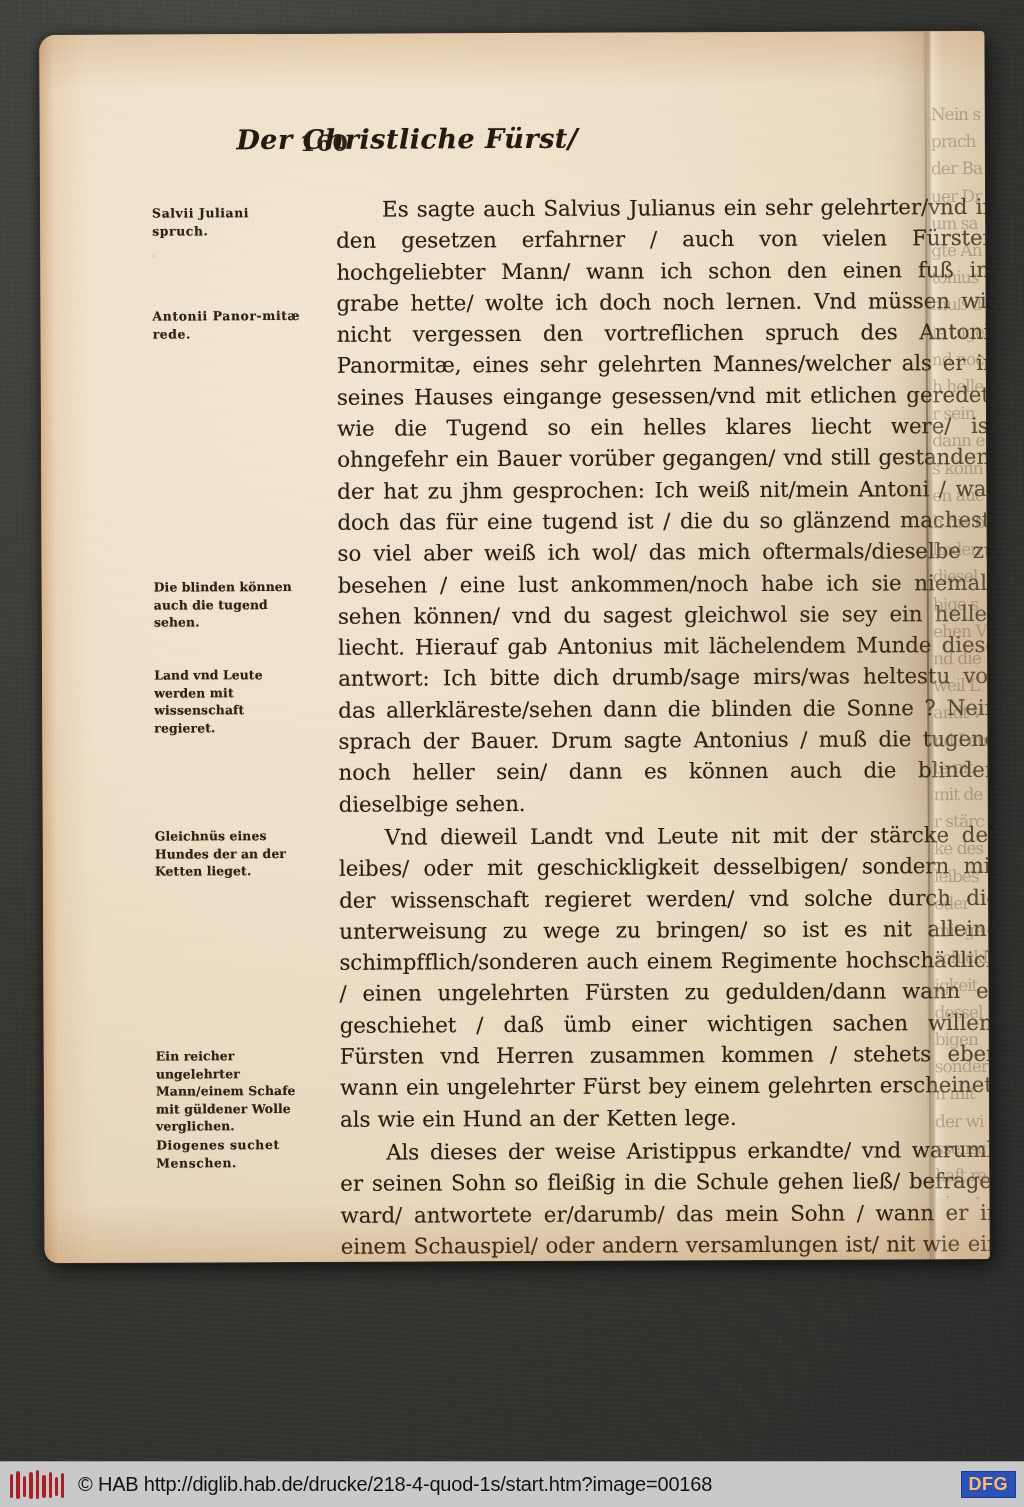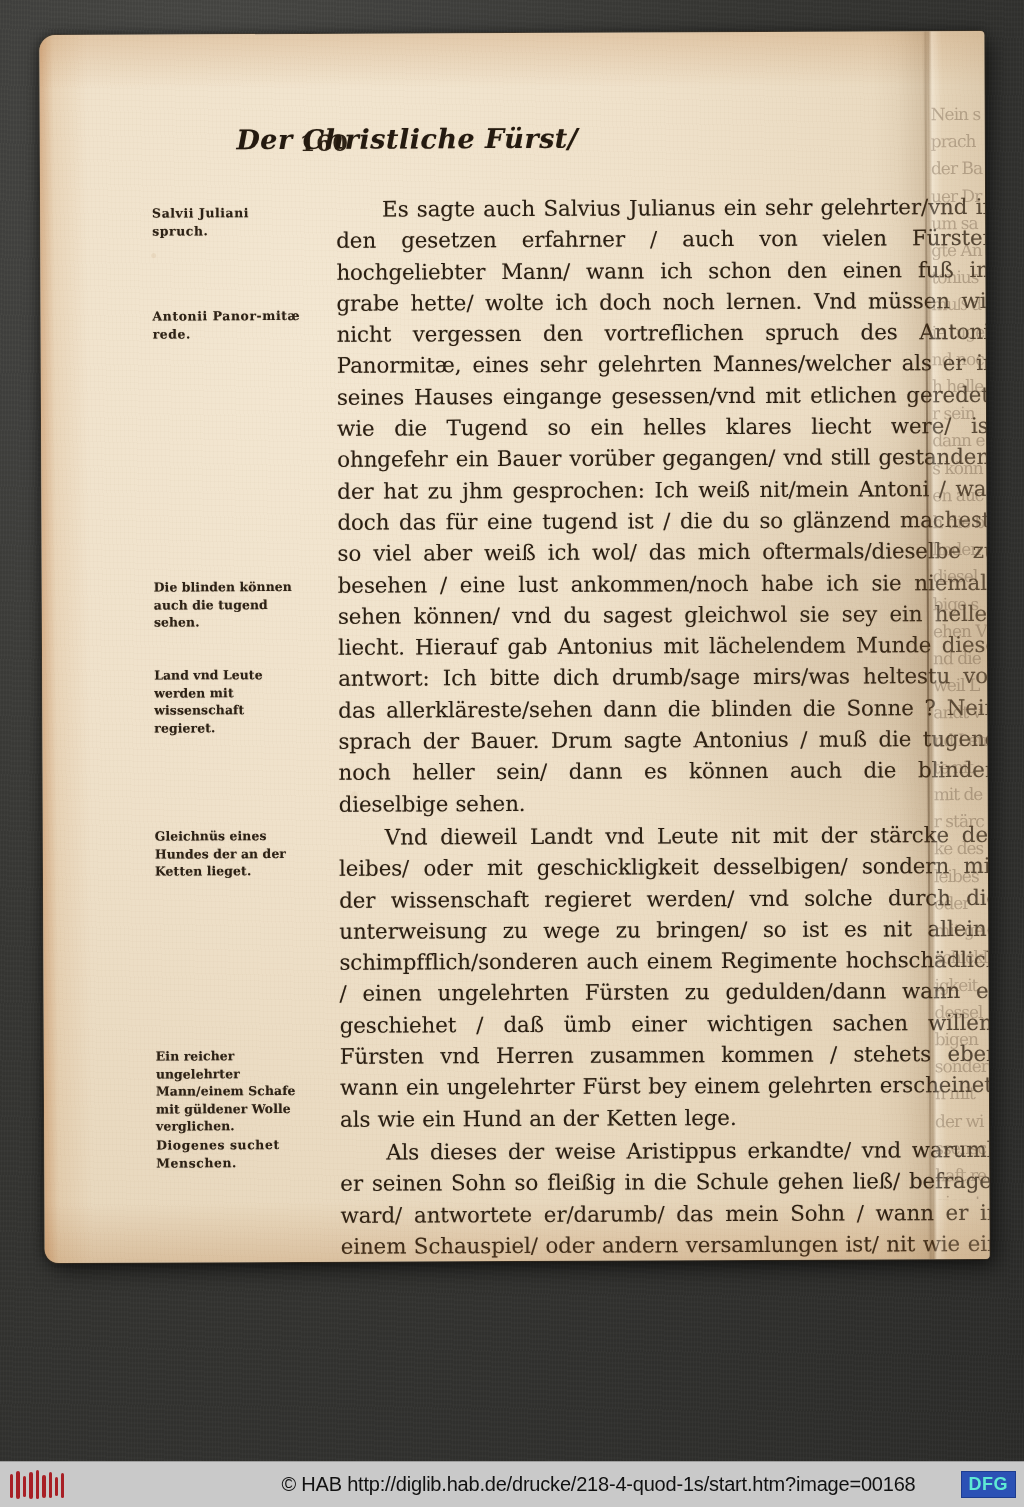--- a/index.html
+++ b/index.html
@@ -209,39 +209,39 @@
     width: 78px;
     height: 46px;
     display: flex;
     align-items: center;
     justify-content: center;
     flex: 0 0 78px;
   }
   #hab-logo svg { display: block; }
   #footer-url {
     flex: 1;
-    text-align: right;
+    text-align: left;
     font-family: "Liberation Sans", sans-serif;
     font-size: 20px;
     color: #111;
     letter-spacing: -.2px;
     white-space: nowrap;
     padding-right: 20px;
   }
   #dfg-logo {
     flex: 0 0 74px;
     height: 46px;
     display: flex;
     align-items: center;
     justify-content: center;
     padding-right: 8px;
   }
   #dfg-box {
     background: #2b51b5;
-    color: #5eead4;
+    color: #fdba74;
     font-family: "Liberation Sans", sans-serif;
     font-weight: 700;
     font-size: 18px;
     letter-spacing: .5px;
     padding: 3px 7px 4px 7px;
     line-height: 1;
     border: 1px solid #1d3c90;
     margin-left: 25px;
   }
 </style>

